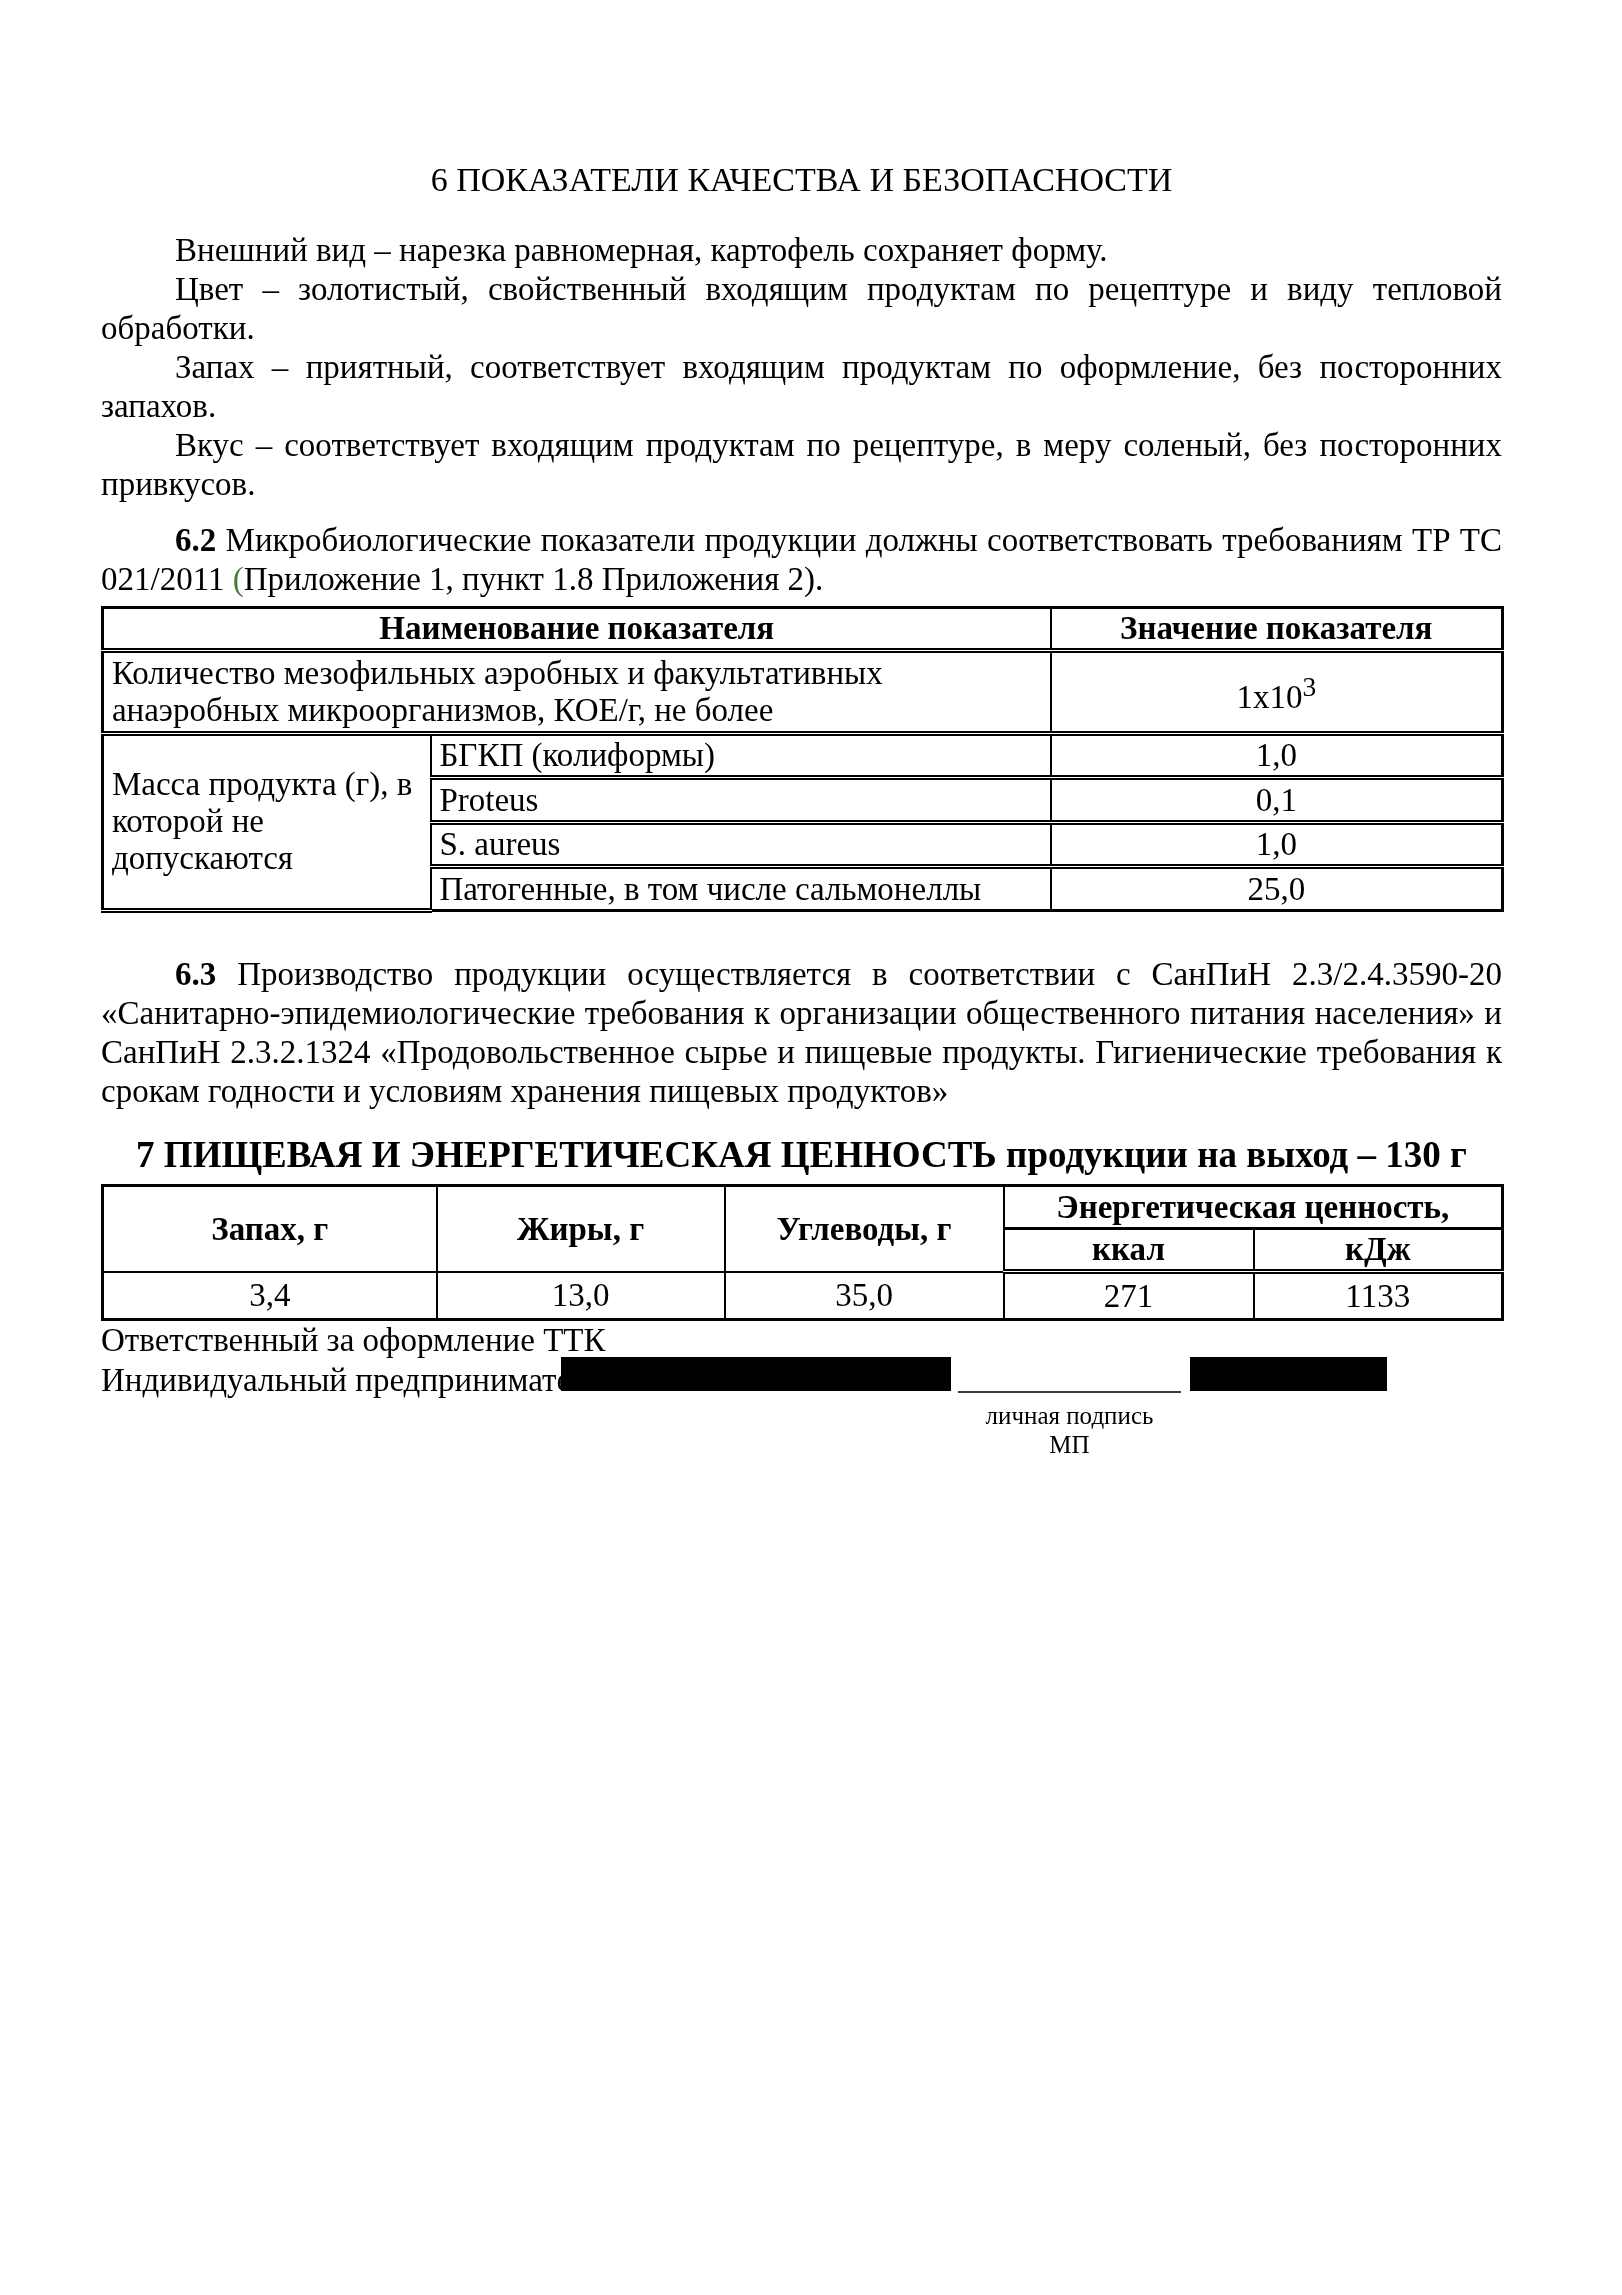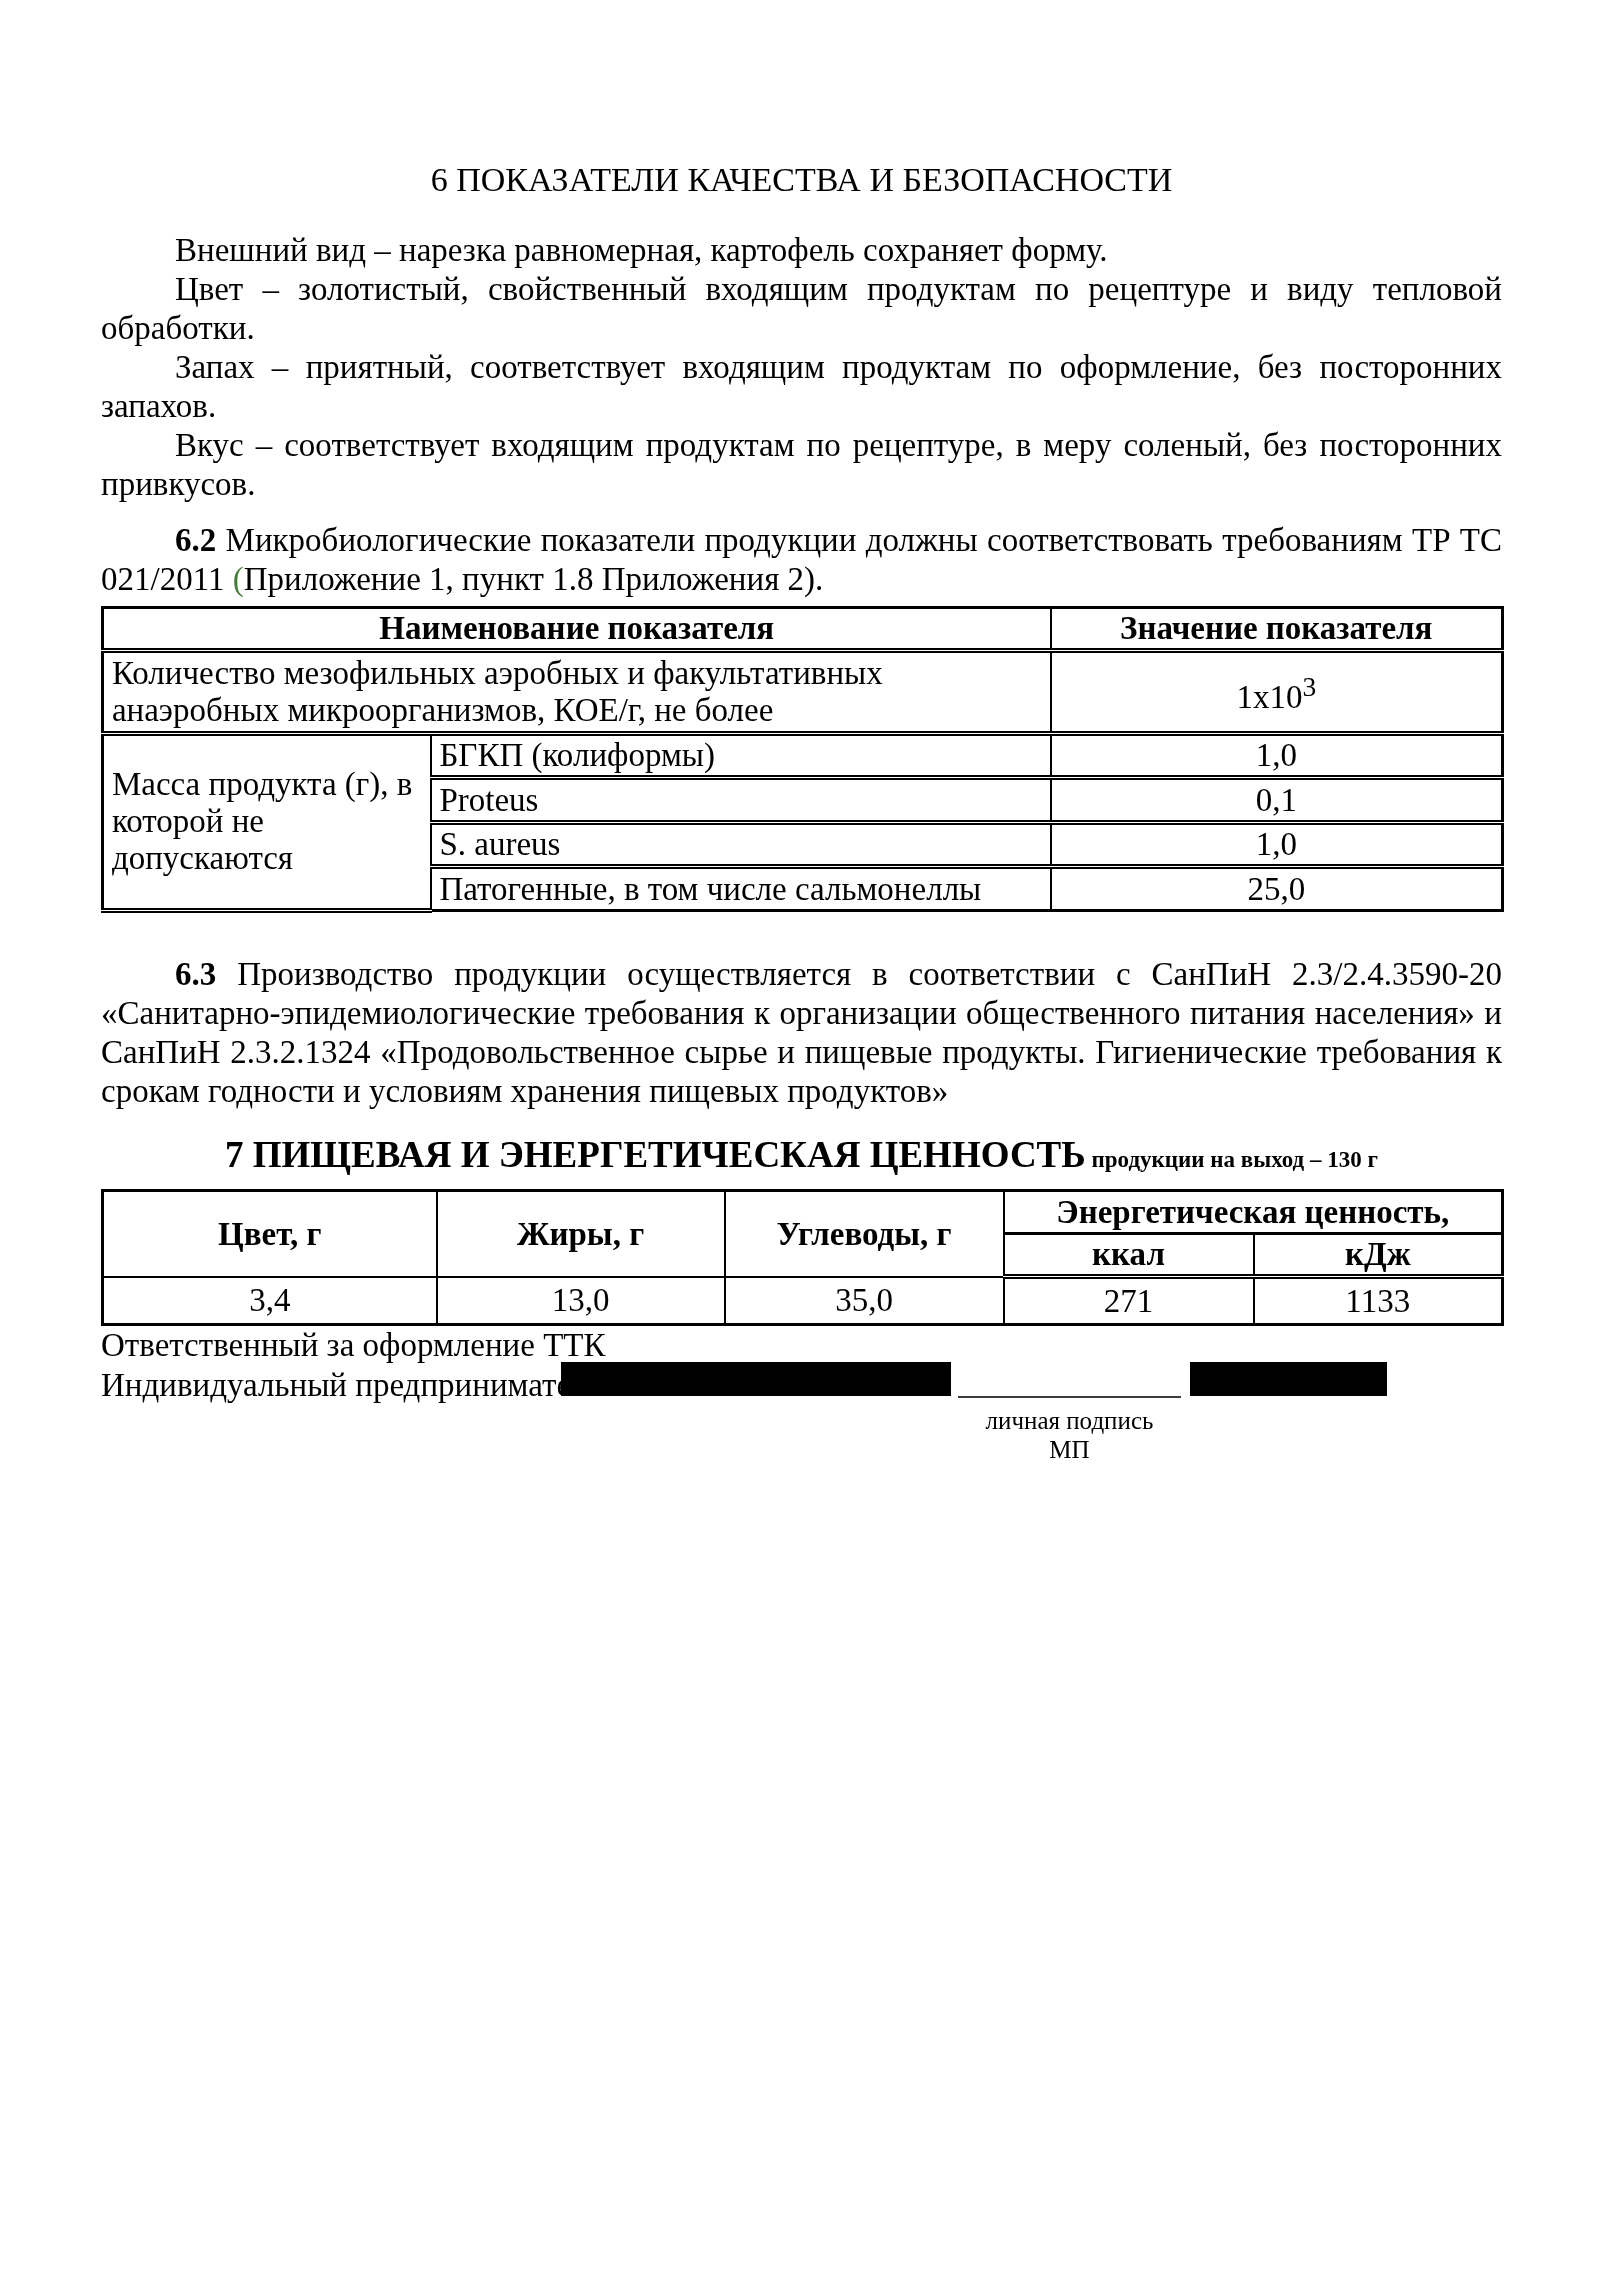--- a/index.html
+++ b/index.html
@@ -57,21 +57,21 @@
   .micro td.val { text-align: center; }
   .micro td.group { vertical-align: middle; }
 
   .sec7-title {
     text-align: center;
     font-weight: bold;
     margin: 18.3px 0 0 0;
     line-height: 43px;
   }
   .sec7-title .main { font-size: 37px; }
-  .sec7-title .suffix { font-size: 23px; }
+  .sec7-title .suffix { font-size: 37px; }
 
   .nut { margin-top: 7.9px; }
   .nut td { text-align: center; font-weight: bold; }
   .nut .hrow1 { height: 42px; }
   .nut .hrow2 td { height: 37px; border-bottom: 5.9px double #000; }
   .nut td.energy { border-bottom: 3.9px solid #000; }
   .nut .vals td { font-weight: normal; height: 41px; }
 
   
   .sig-line1 { }
@@ -153,21 +153,21 @@
   <table class="tbl nut">
     <colgroup>
       <col style="width:334px">
       <col style="width:288px">
       <col style="width:279px">
       <col style="width:250px">
       <col style="width:249px">
     </colgroup>
     <tbody>
         <tr class="hrow1">
-      <td rowspan="2">Цвет, г</td>
+      <td rowspan="2">Запах, г</td>
       <td rowspan="2">Жиры, г</td>
       <td rowspan="2">Углеводы, г</td>
       <td colspan="2" class="energy">Энергетическая ценность,</td>
     </tr>
     <tr class="hrow2">
       <td>ккал</td>
       <td>кДж</td>
     </tr>
     <tr class="vals">
       <td>3,4</td>

